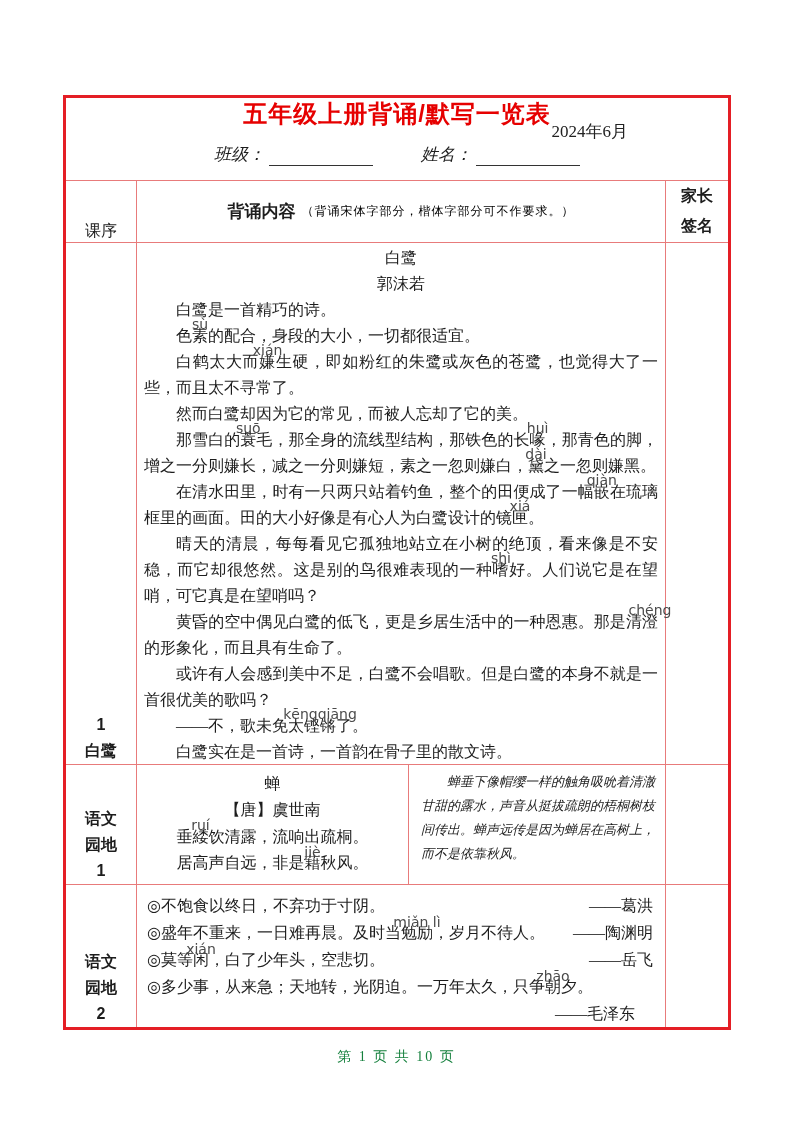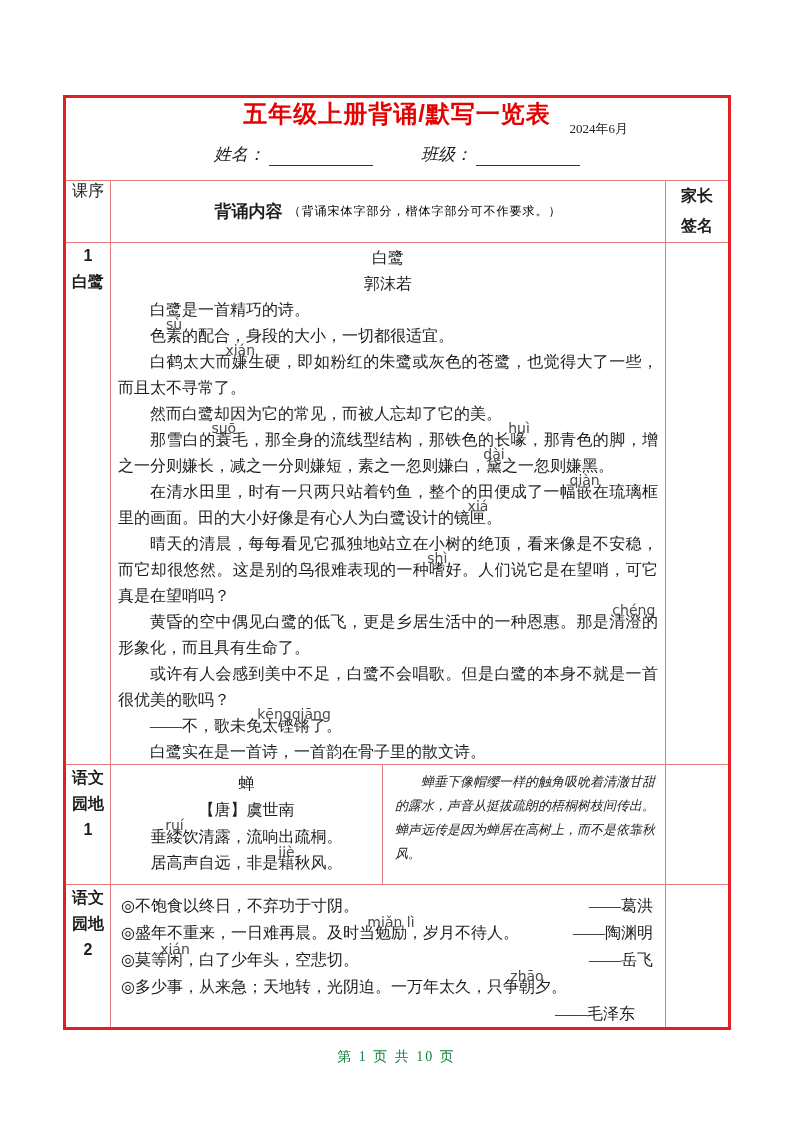--- a/index.html
+++ b/index.html
@@ -15,30 +15,30 @@
     border:3px solid #e41e25; background:#fff;
   }
 
   
   .head-area { height:82px; position:relative; }
   .title-line { position:relative; text-align:center; padding-top:0; height:45px; }
   .doc-title {
     display:inline-block; color:#e60000; font-weight:bold; font-size:24px;
     letter-spacing:1px; font-family:"Liberation Sans","DejaVu Sans",sans-serif;
   }
-  .doc-date { position:absolute; right:100px; top:22px; font-size:13px; color:#222; }
+  .doc-date { position:absolute; right:100px; top:22px; font-size:17px; color:#222; }
   .class-line { display:flex; justify-content:center; gap:48px; font-size:17px; font-style:italic; }
   .blank-field { display:inline-block; width:104px; border-bottom:1.5px solid #333; height:18px; vertical-align:bottom; margin-left:4px; }
 
   
   .grid { position:absolute; left:0; top:82px; right:0; bottom:0; display:flex; flex-direction:column; border-top:1.5px solid #e87b7b; }
   .trow { display:flex; border-bottom:1px solid #e87b7b; }
   .trow:last-child { border-bottom:none; }
-  .c-lesson { width:45px; flex:none; border-right:1px solid #e87b7b;
-              display:flex; flex-direction:column; align-items:center; justify-content:flex-start; }
+  .c-lesson { width:71px; flex:none; border-right:1px solid #e87b7b;
+              display:flex; flex-direction:column; align-items:center; justify-content:flex-end; }
   .c-content { flex:1; min-width:0; }
   .c-sign { width:63px; flex:none; border-left:1px solid #e87b7b;
             display:flex; flex-direction:column; align-items:center; justify-content:center; }
 
   .r-header { height:64px; }
   .r-header .c-content { display:flex; flex-direction:row; align-items:center; justify-content:center; gap:6px; }
   .hdr-main { font-weight:bold; font-size:17px; font-family:"Liberation Sans","DejaVu Sans",sans-serif; }
   .hdr-note { color:#000000; font-size:12px; letter-spacing:1px; }
   .hdr-lesson { font-size:16px; font-family:"Liberation Sans","DejaVu Sans",sans-serif; }
   .hdr-sign { font-weight:bold; font-size:16px; line-height:30px; font-family:"Liberation Sans","DejaVu Sans",sans-serif; }
@@ -80,22 +80,22 @@
 
 <div class="page">
   <div class="sheet">
 
     <div class="head-area">
       <div class="title-line">
         <span class="doc-title">五年级上册背诵/默写一览表</span>
         <span class="doc-date">2024年6月</span>
       </div>
       <div class="class-line">
+        <span><span>班级：</span><span class="blank-field"></span></span>
         <span><span>姓名：</span><span class="blank-field"></span></span>
-        <span><span>班级：</span><span class="blank-field"></span></span>
       </div>
     </div>
 
     <div class="grid">
 
       <div class="trow r-header">
         <div class="c-lesson">
           <span class="hdr-lesson">课序</span>
         </div>
         <div class="c-content">

